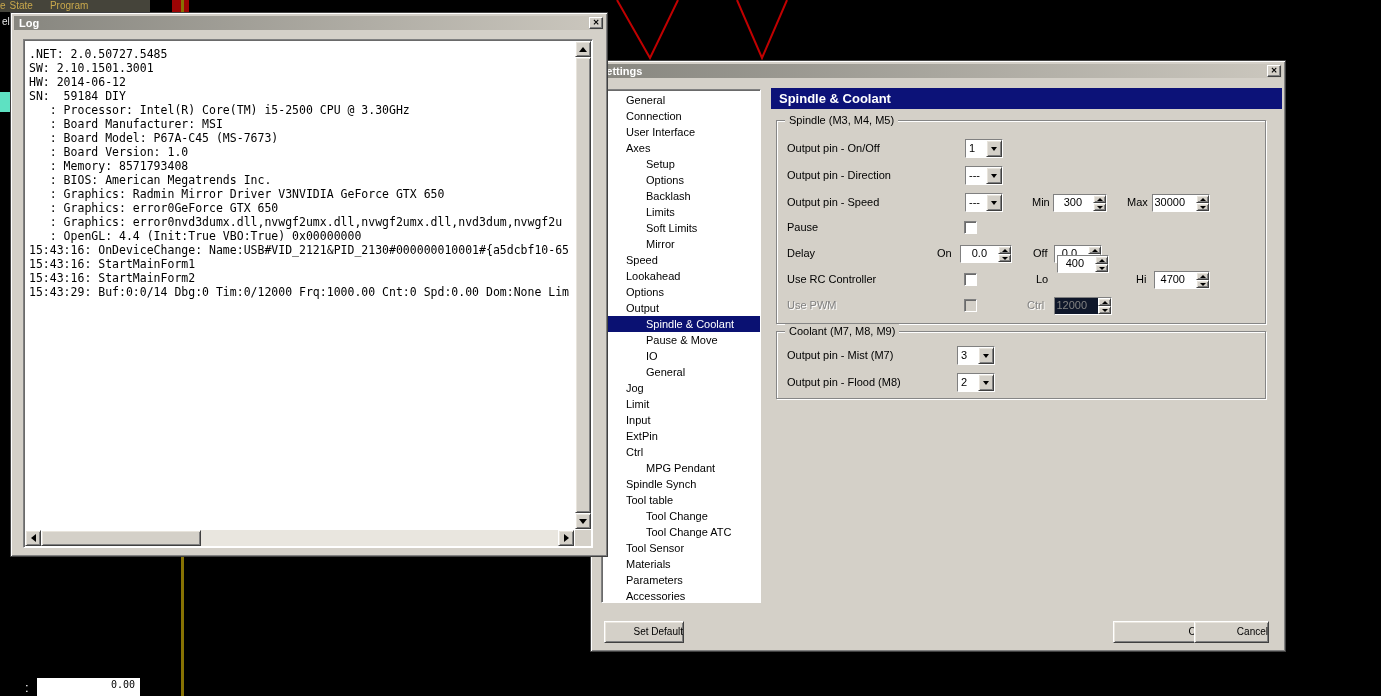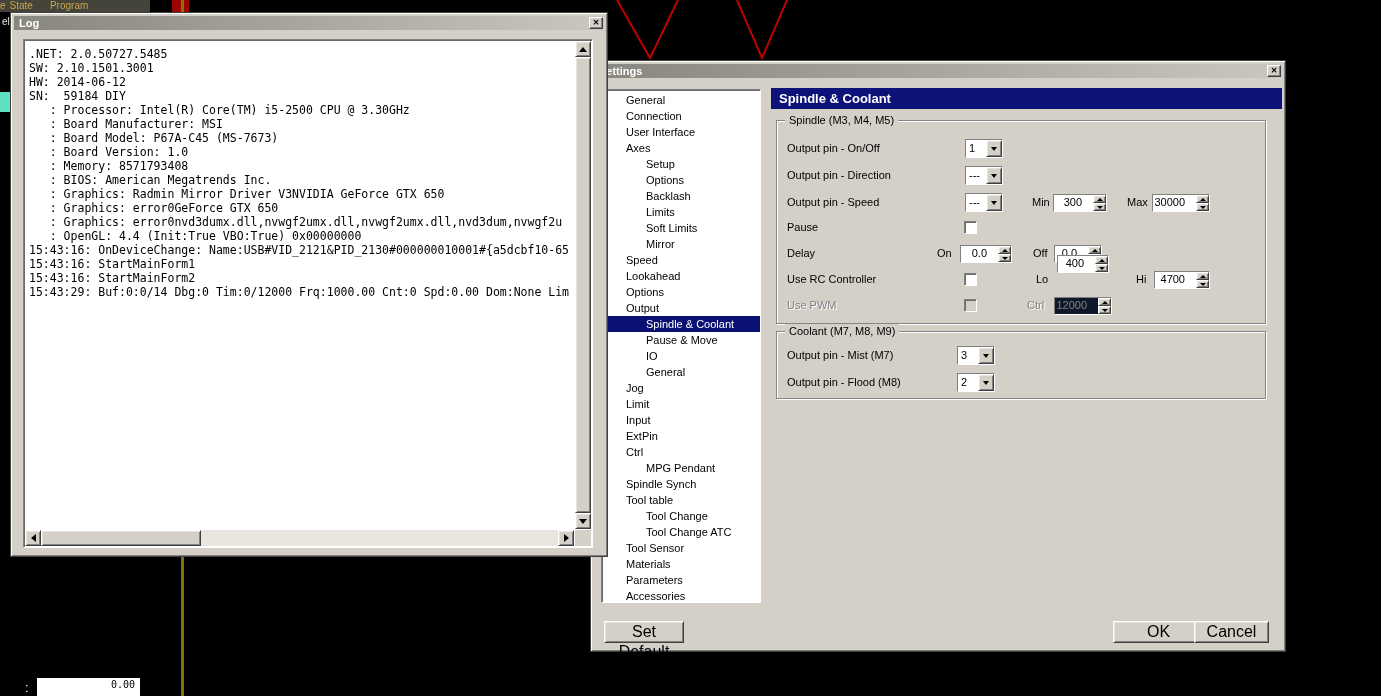--- a/index.html
+++ b/index.html
@@ -98,21 +98,21 @@
 
   .spinner { position:absolute; height:18px; display:flex; }
   .spin-field { flex:1; font-size:11px; line-height:15px; text-align:right; padding-right:11px; background:#fff; overflow:hidden; }
   .spinner.disabled .spin-field { background:#0f172a; color:#828282; }
   .spin-btns { width:13px; display:flex; flex-direction:column; }
   .spin-btn { flex:1; display:flex; align-items:center; justify-content:center; }
 
   .checkbox { position:absolute; width:13px; height:13px; }
   .checkbox.disabled { background:#d4d0c8; }
 
-  .btn { position:absolute; height:22px; font-size:16px; line-height:20px; text-align:center; cursor:default; }
+  .btn { position:absolute; height:22px; font-size:10px; line-height:20px; text-align:right; cursor:default; }
 </style>
 </head>
 <body>
 
 <div class="bg-menubar">
   <span>e</span>
     <span>State</span>
     <span>Program</span>
 </div>
 <div class="bg-edge-text">el</div>

